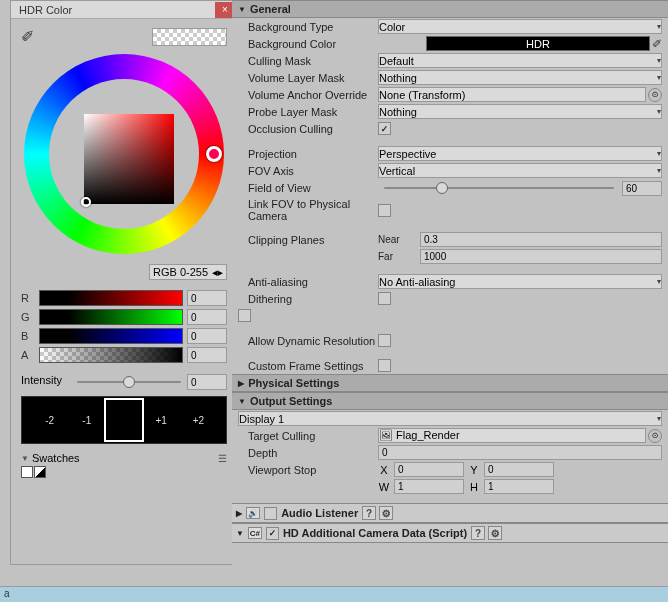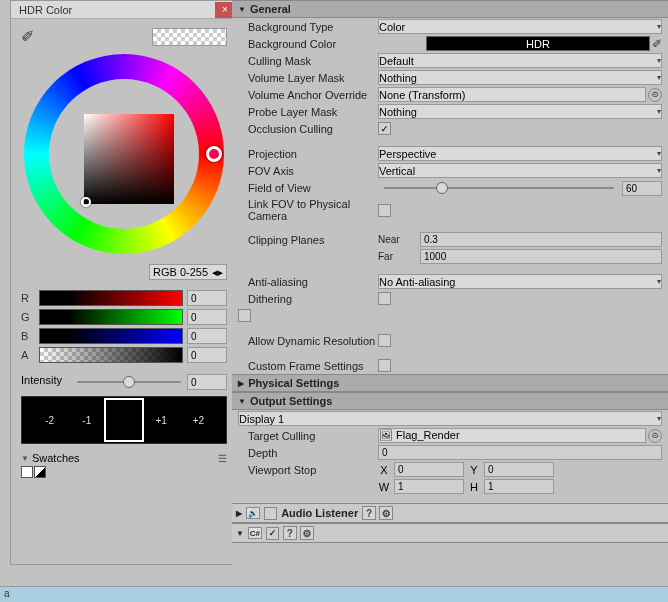--- a/index.html
+++ b/index.html
@@ -406,20 +406,21 @@
     <div class="right-icons">
       <span class="tiny-icon">?</span>
       <span class="tiny-icon">⚙</span>
     </div>
   </div>
 
   <div class="component-hdr">
     <span class="tri">▼</span>
     <span class="comp-ico">C#</span>
     <span class="checkbox chk-on"></span>
+    <span>HD Additional Camera Data (Script)</span>
     <div class="right-icons">
       <span class="tiny-icon">?</span>
       <span class="tiny-icon">⚙</span>
     </div>
   </div>
 
 </div>
 
 <div class="footer-bar">
   <span class="footer-label">a</span>

